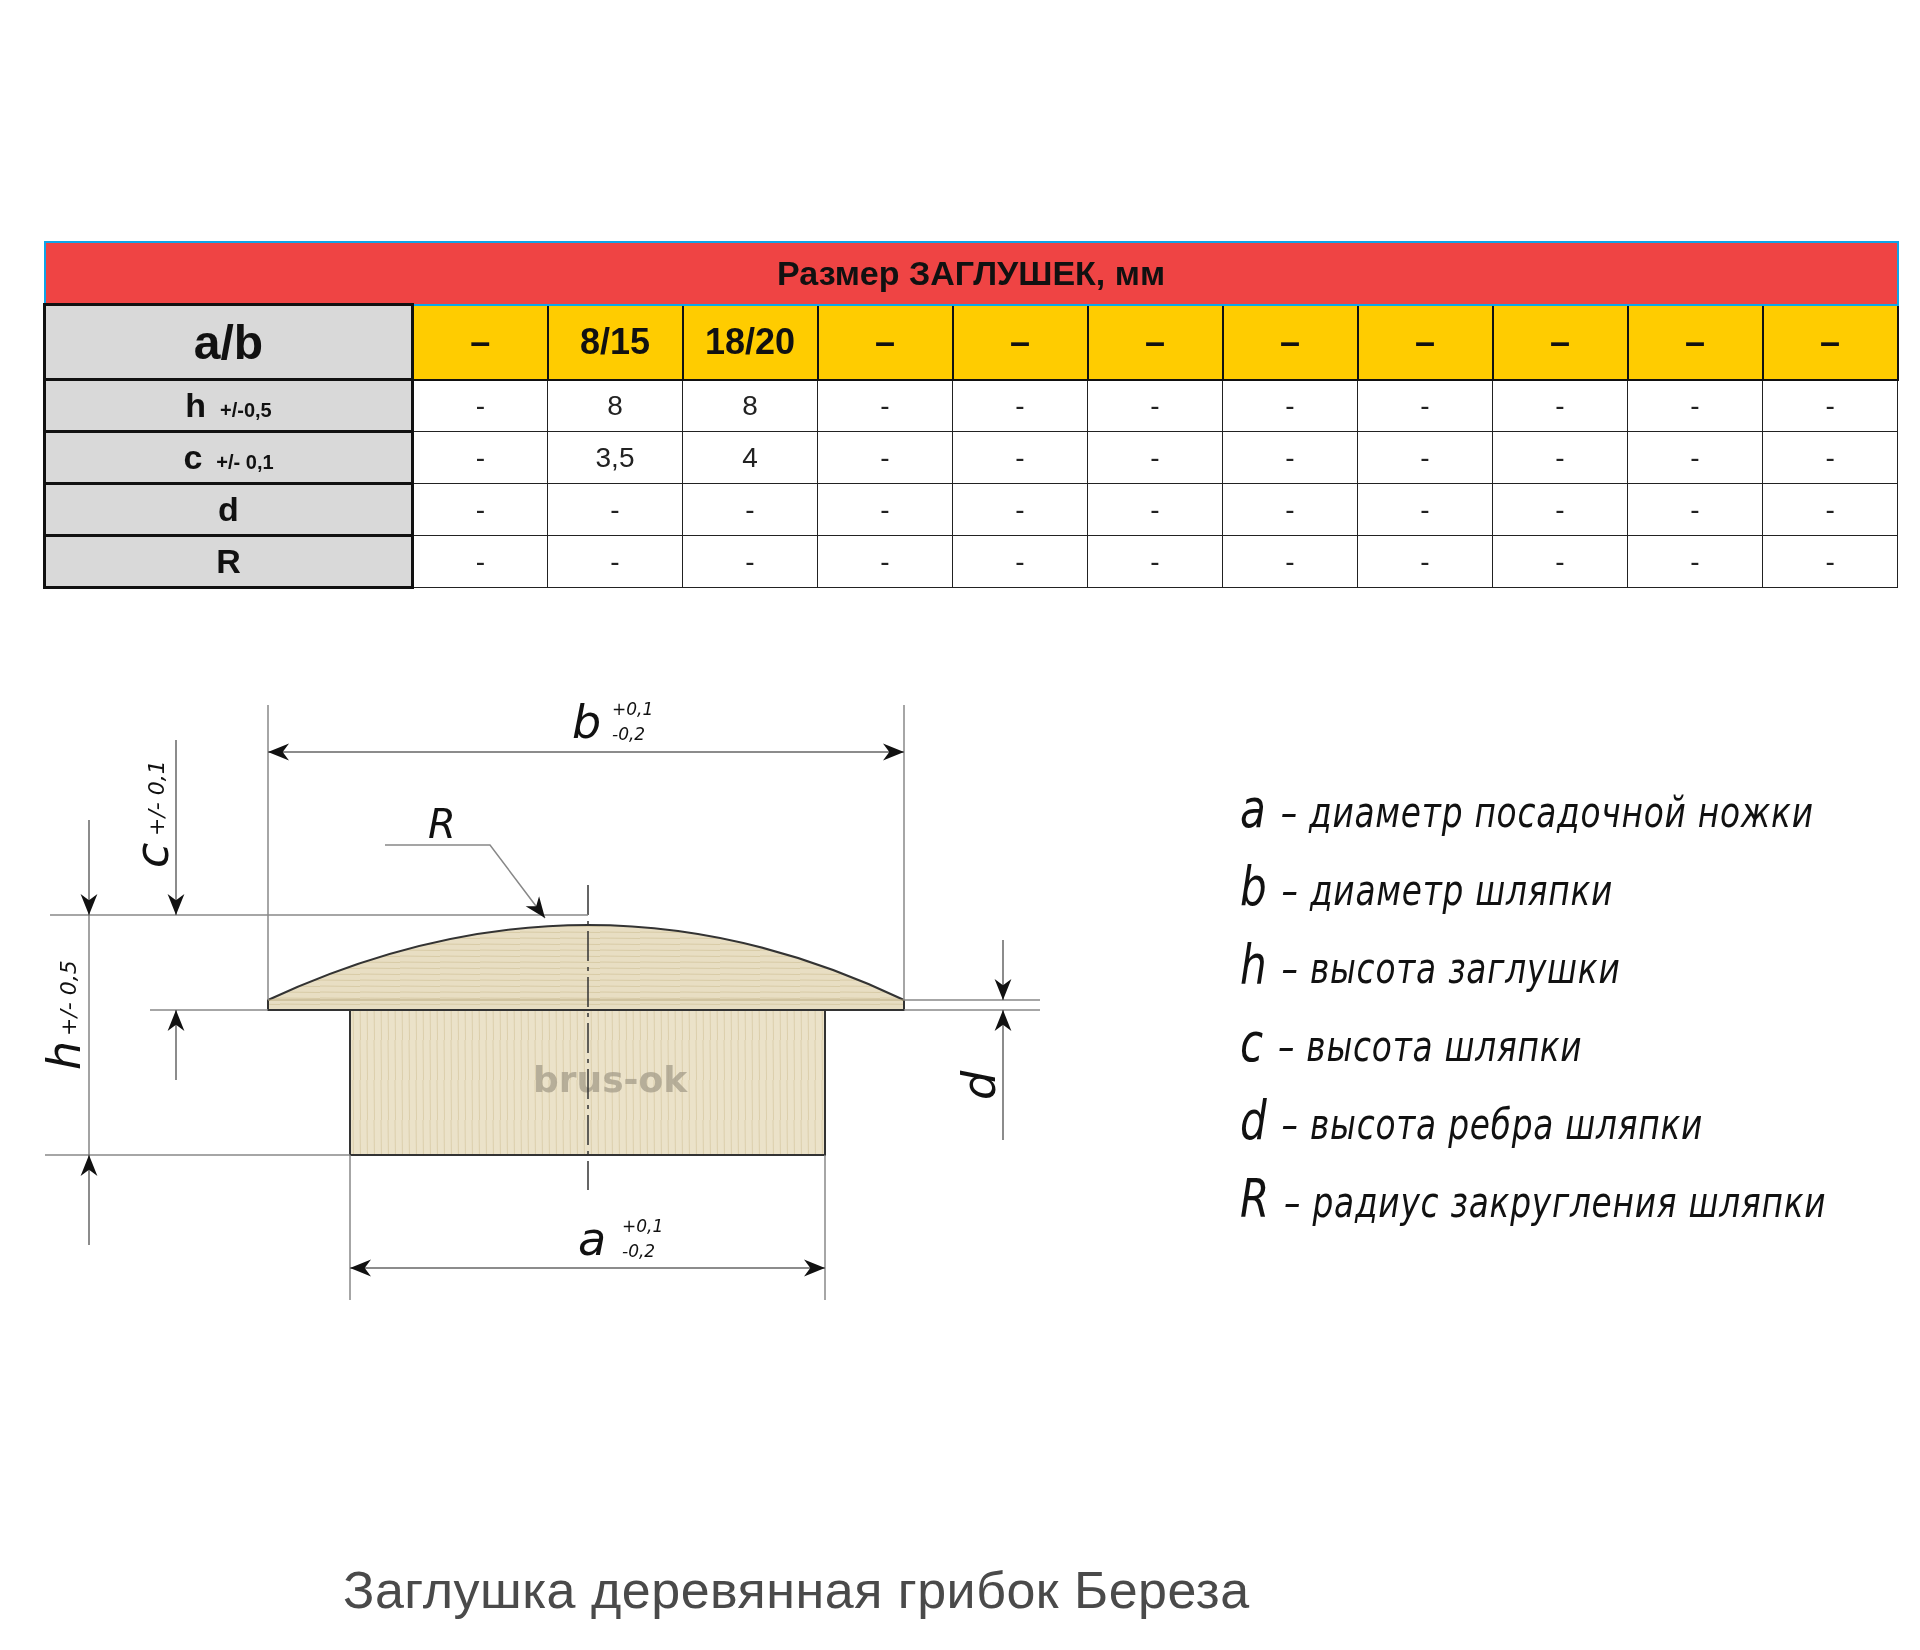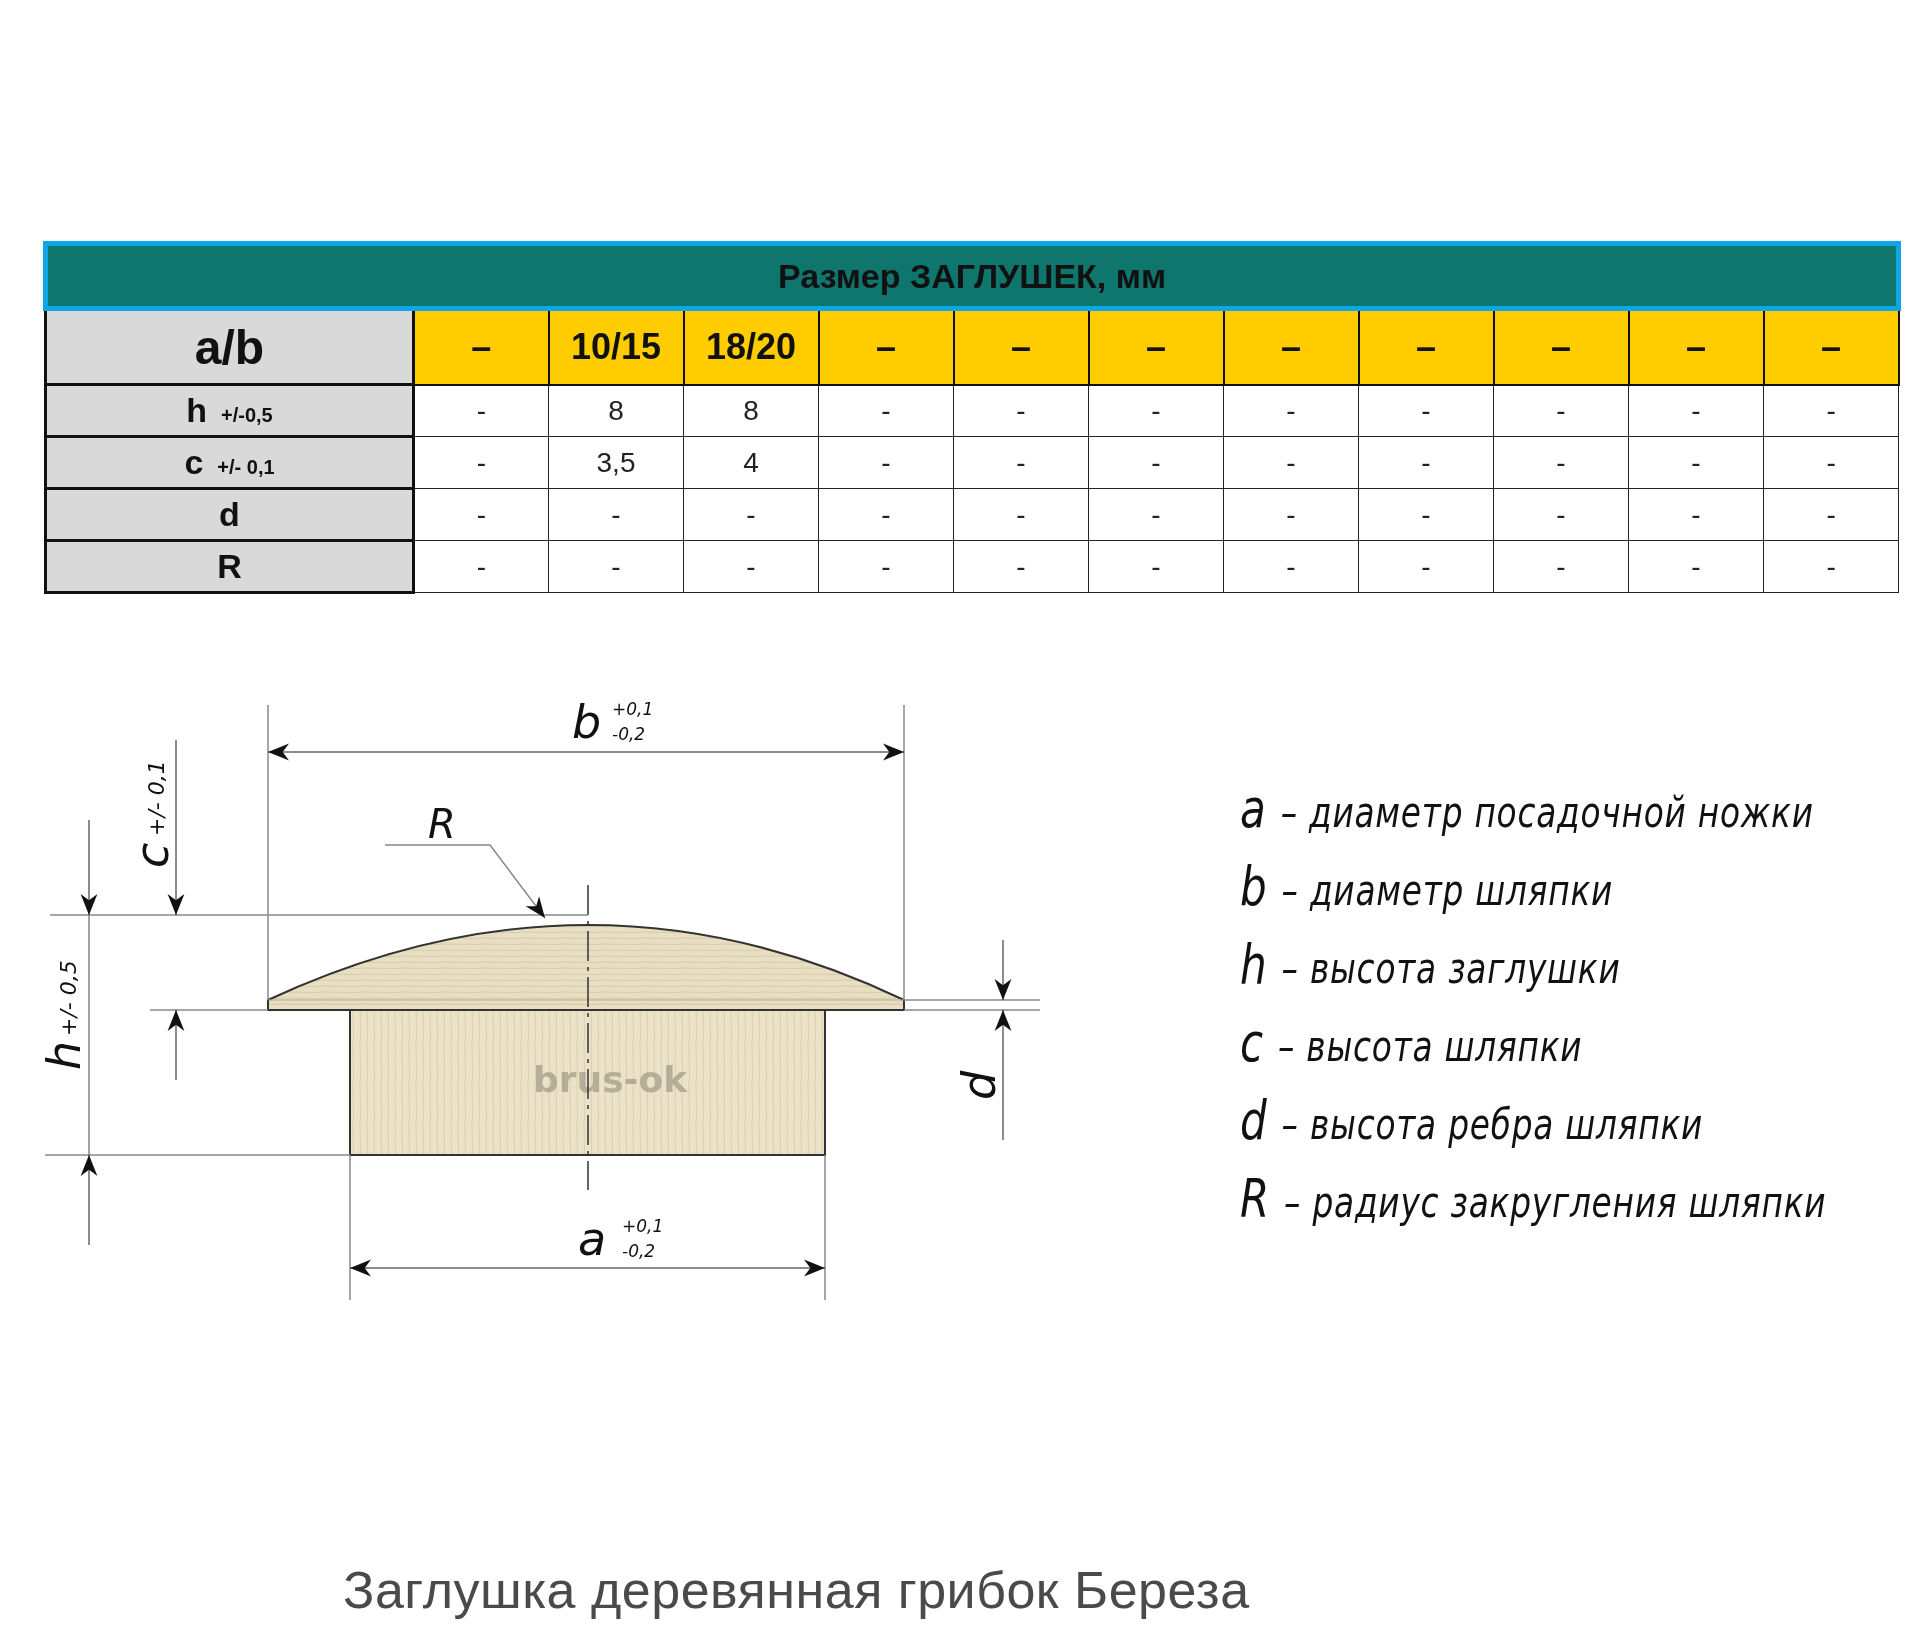--- a/index.html
+++ b/index.html
@@ -1,19 +1,19 @@
 <!DOCTYPE html>
 <html><head>
 <meta charset="utf-8">
 <style>
   html, body { margin:0; padding:0; background:#ffffff; }
   body { width:1920px; height:1650px; position:relative; overflow:hidden; font-family:"Liberation Sans", sans-serif; }
   .spec-table { position:absolute; left:43px; top:241px; width:1853px; border-collapse:collapse; table-layout:fixed; }
   .spec-table td, .spec-table th { border:2px solid #111; text-align:center; padding:0; }
-  .spec-table .title-cell { height:60px; font-family:"Liberation Sans", sans-serif; font-weight:bold; font-size:34px; color:#111; background:#0f766e; border:5px solid #0ea5e9; letter-spacing:0px; }
+  .spec-table .title-cell { height:60px; font-family:"Liberation Sans", sans-serif; font-weight:bold; font-size:34px; color:#111; background:#ef4444; border:2px solid #0ea5e9; letter-spacing:0px; }
   .spec-table .hdr-label { background:#d9d9d9; height:72px; font-weight:bold; font-size:48px; color:#111; border:3px solid #111; }
   .spec-table .hdr-cell { background:#ffcc00; height:72px; font-weight:bold; font-size:36px; color:#111; }
   .spec-table .row-label { background:#d9d9d9; height:49px; font-weight:bold; font-size:34px; color:#111; border:3px solid #111;text-align:center; }
   .spec-table .row-label .tol { font-size:20px; margin-left:14px; }
   .spec-table .val { background:#fff; height:49px; font-size:28px; color:#222; border:1.5px solid #222; }
   .drawing { position:absolute; left:0; top:680px; width:1100px; height:640px; }
   .legend { position:absolute; left:1240px; top:770px; }
   .legend-item { font-family:"DejaVu Sans", sans-serif; font-style:italic; font-size:42px; color:#111; height:78px; line-height:78px; white-space:nowrap; transform:scaleX(0.78); transform-origin:left center; letter-spacing:1px; }
   .legend-item .sym { font-size:54px; margin-right:18px; }
   .caption { position:absolute; left:343px; top:1560px; font-family:"Liberation Sans", sans-serif; font-size:52px; color:#4a4a4a; font-weight:normal; letter-spacing:0.5px; }
@@ -27,21 +27,21 @@
     <col style="width:368px">
     <col span="11" style="width:135px">
   </colgroup>
   <tbody>
       <tr>
     <td class="title-cell" colspan="12">Размер ЗАГЛУШЕК, мм</td>
   </tr>
   <tr>
     <td class="hdr-label">a/b</td>
     <td class="hdr-cell">–</td>
-    <td class="hdr-cell">10/15</td>
+    <td class="hdr-cell">8/15</td>
     <td class="hdr-cell">18/20</td>
     <td class="hdr-cell">–</td>
     <td class="hdr-cell">–</td>
     <td class="hdr-cell">–</td>
     <td class="hdr-cell">–</td>
     <td class="hdr-cell">–</td>
     <td class="hdr-cell">–</td>
     <td class="hdr-cell">–</td>
     <td class="hdr-cell">–</td>
   </tr>

